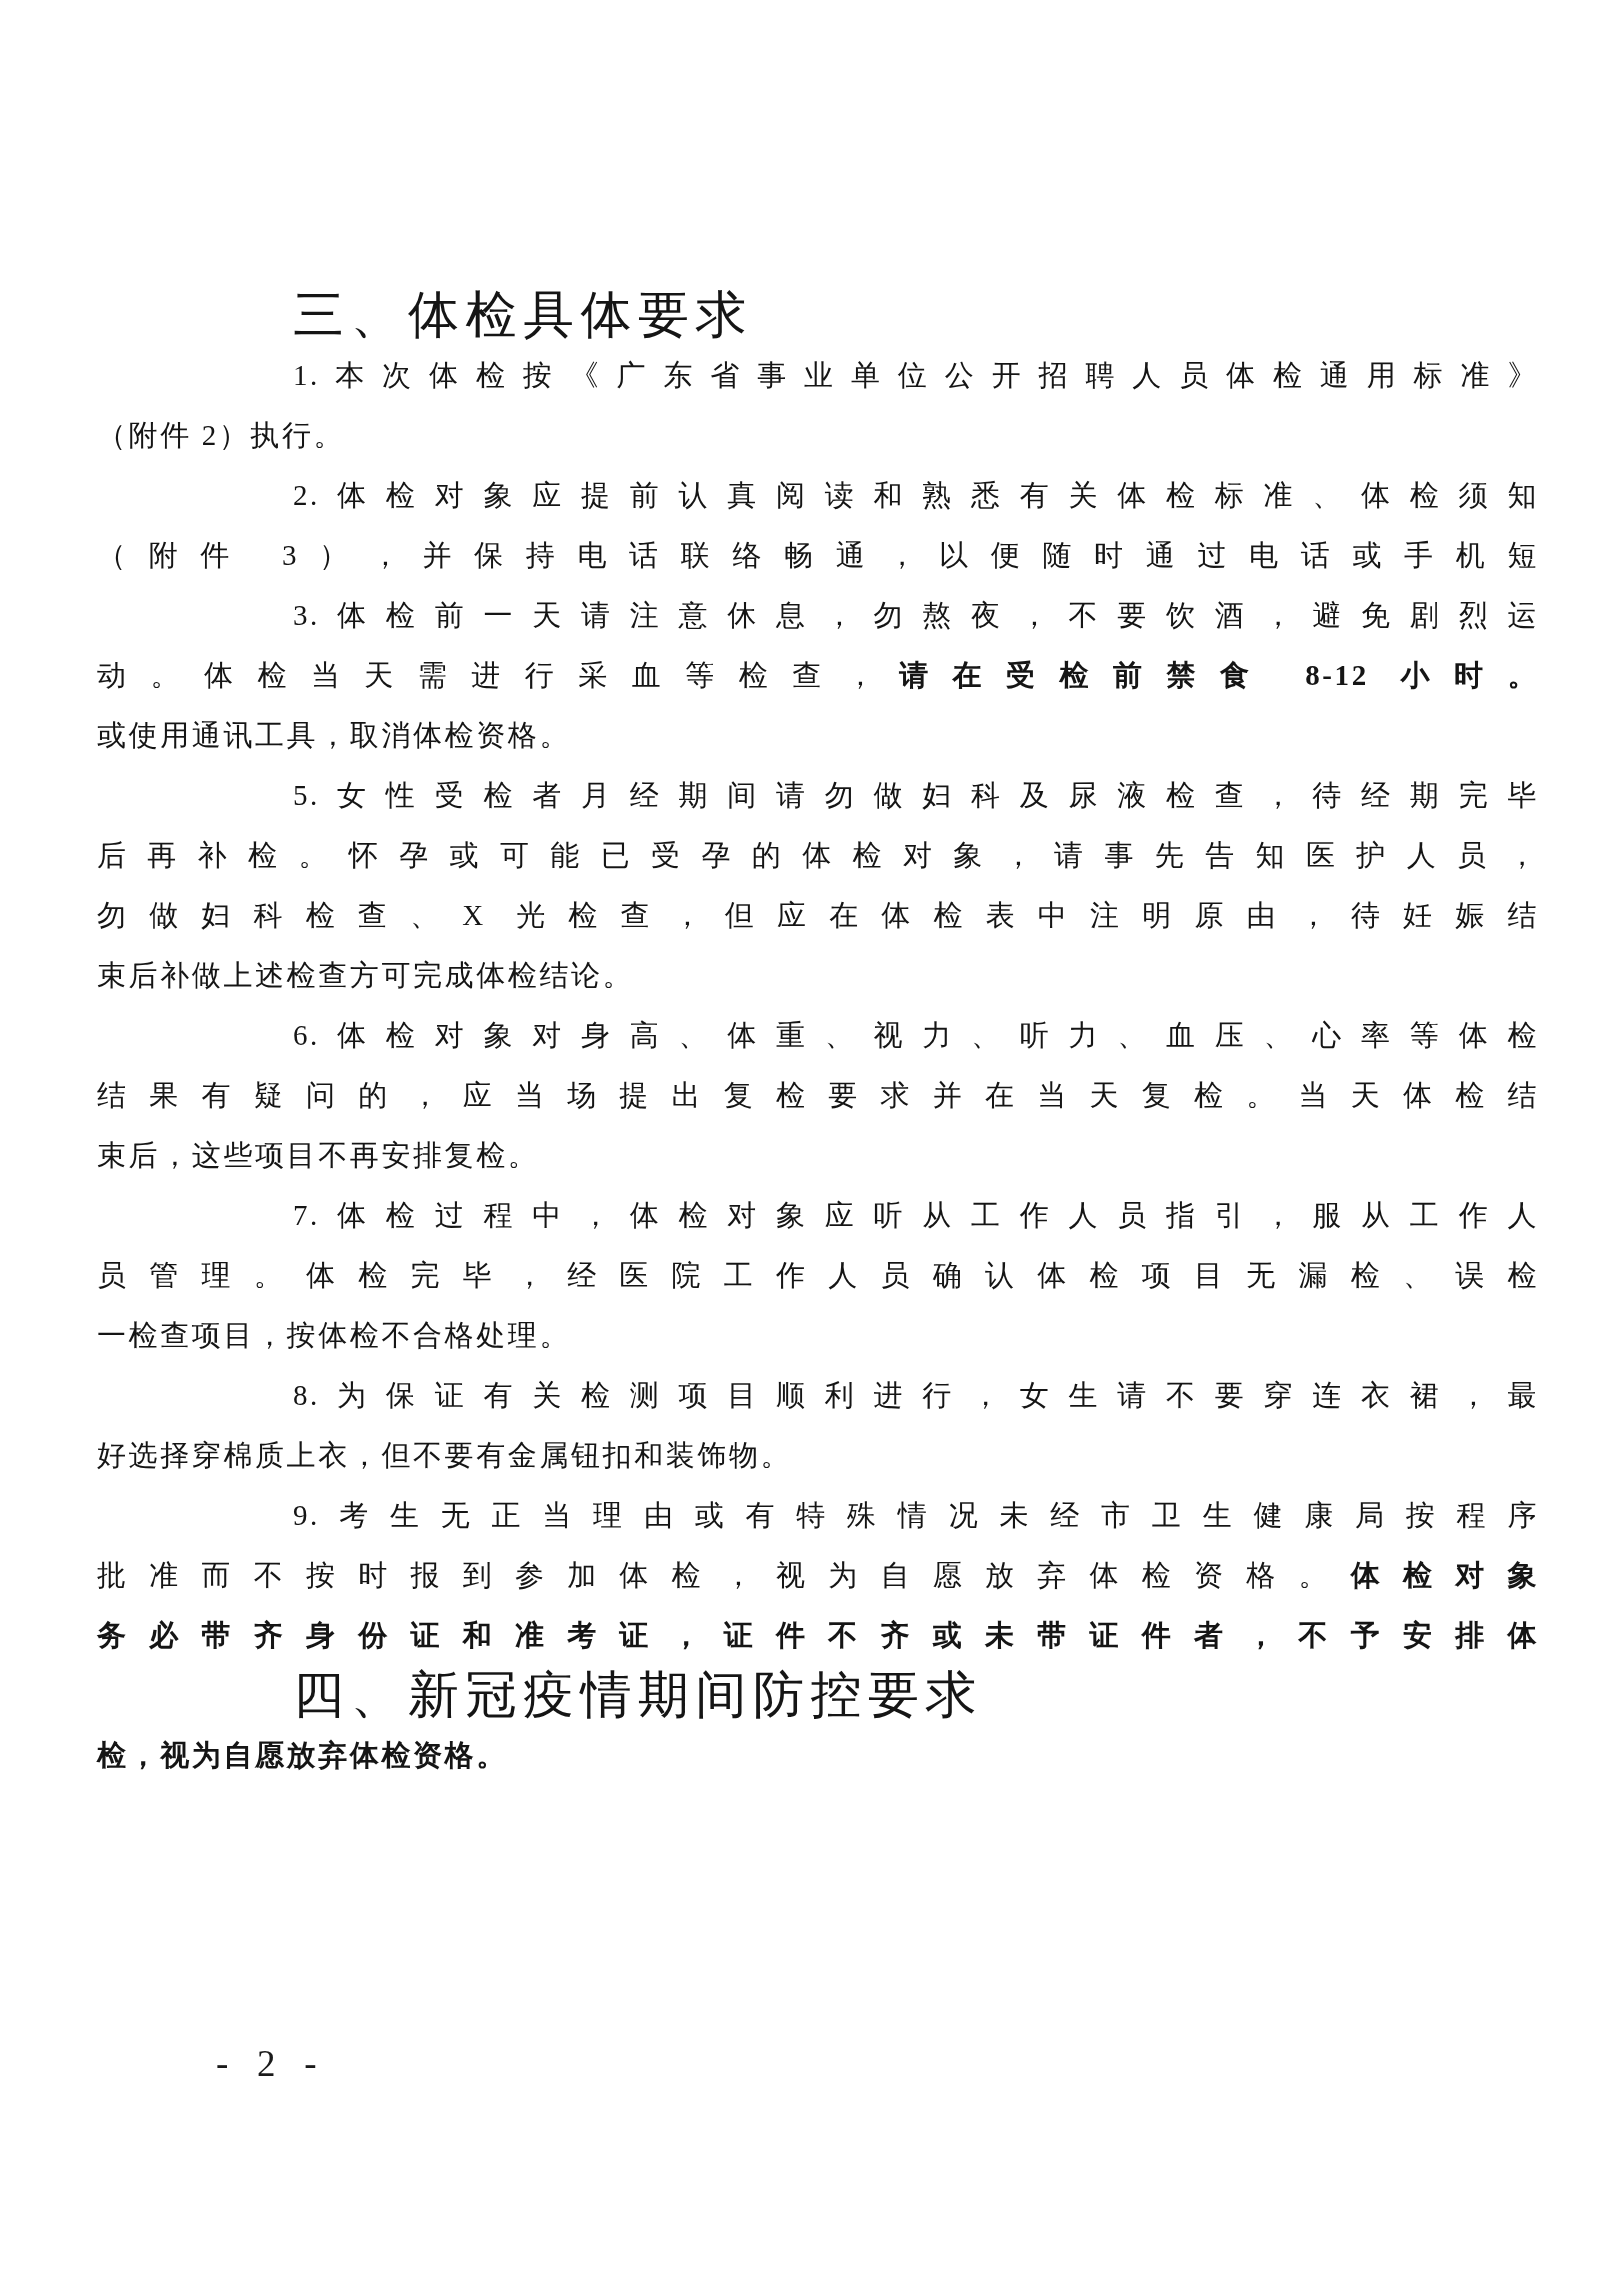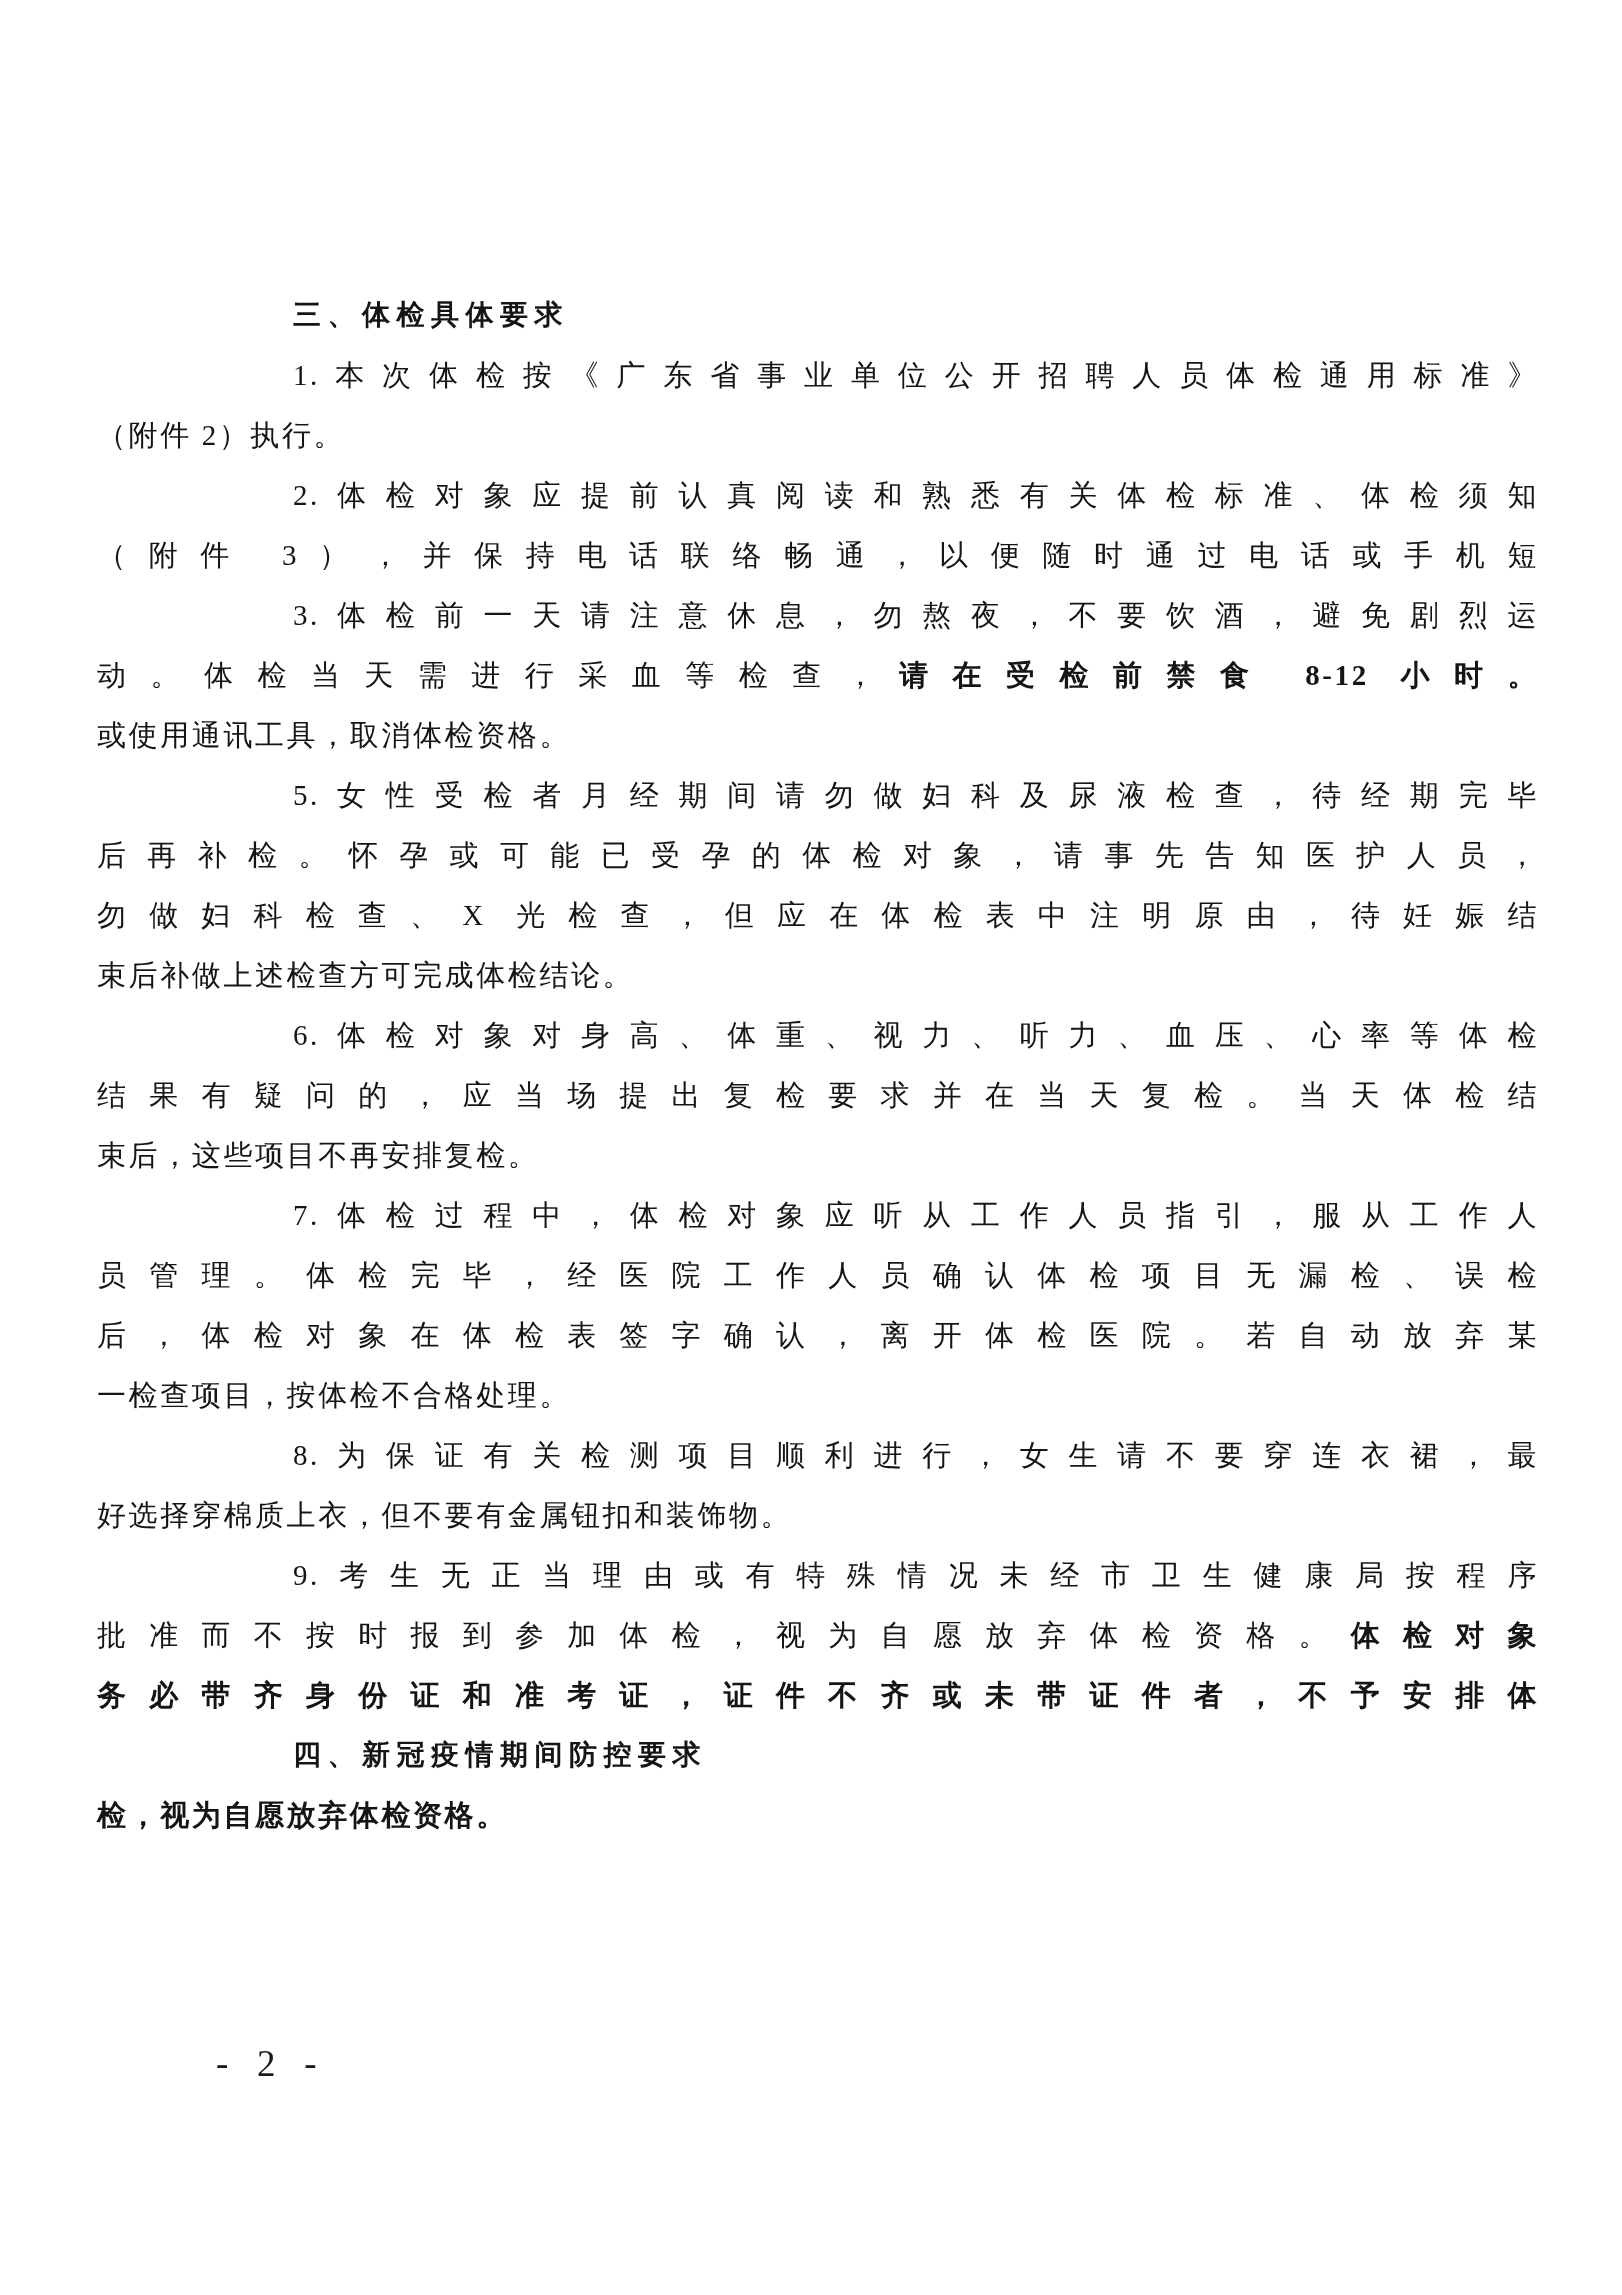--- a/index.html
+++ b/index.html
@@ -39,22 +39,22 @@
     text-align-last: justify;
     text-justify: inter-ideograph;
   }
   
   .indent {
     padding-left: 196px;
   }
   
   .h {
     font-family: "Liberation Sans", "DejaVu Sans", sans-serif;
-    font-weight: 700;
-    font-size: 28px;
+    font-weight: 400;
+    font-size: 51px;
     letter-spacing: 6.5px;
   }
   
   .b {
     font-weight: 700;
   }
   .page-number {
     position: absolute;
     left: 216px;
     top: 2034px;
@@ -89,21 +89,20 @@
     <div class="line j">后再补检。怀孕或可能已受孕的体检对象，请事先告知医护人员，</div>
     <div class="line j">勿做妇科检查、X 光检查，但应在体检表中注明原由，待妊娠结</div>
     <div class="line">束后补做上述检查方可完成体检结论。</div>
 
     <div class="line indent j">6.体检对象对身高、体重、视力、听力、血压、心率等体检</div>
     <div class="line j">结果有疑问的，应当场提出复检要求并在当天复检。当天体检结</div>
     <div class="line">束后，这些项目不再安排复检。</div>
 
     <div class="line indent j">7.体检过程中，体检对象应听从工作人员指引，服从工作人</div>
     <div class="line j">员管理。体检完毕，经医院工作人员确认体检项目无漏检、误检</div>
-    <div class="line j">后，体检对象在体检表签字确认，离开体检医院。若自动放弃某</div>
     <div class="line">一检查项目，按体检不合格处理。</div>
 
     <div class="line indent j">8.为保证有关检测项目顺利进行，女生请不要穿连衣裙，最</div>
     <div class="line">好选择穿棉质上衣，但不要有金属钮扣和装饰物。</div>
 
     <div class="line indent j">9.考生无正当理由或有特殊情况未经市卫生健康局按程序</div>
     <div class="line j"><span>批准而不按时报到参加体检，视为自愿放弃体检资格。</span><span class="b">体检对象</span></div>
     <div class="line j b">务必带齐身份证和准考证，证件不齐或未带证件者，不予安排体</div>
     <div class="line h indent">四、新冠疫情期间防控要求</div>
 

